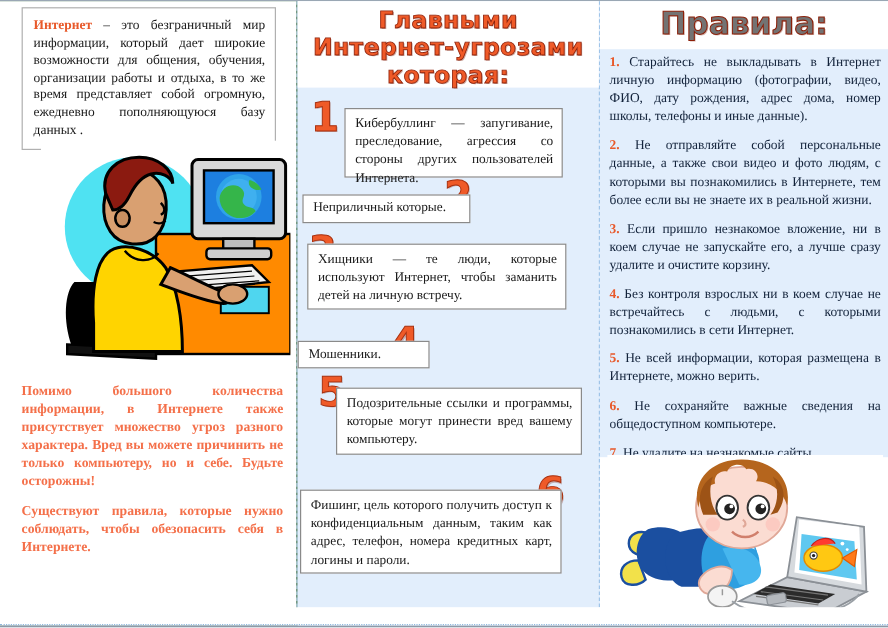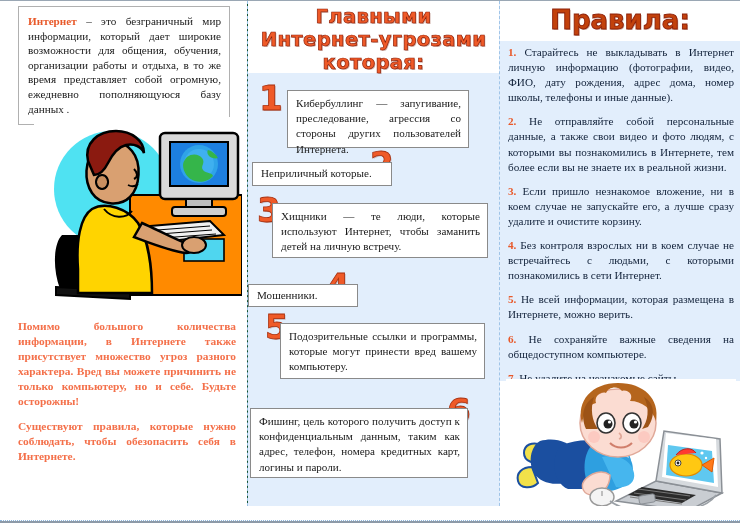--- a/index.html
+++ b/index.html
@@ -74,21 +74,21 @@
     color:#ef5a28;
     -webkit-text-stroke:0.8px #a8300f;
     text-shadow:1px 1px 0 rgba(120,30,10,.3);
   }
   
   .right-title{
     position:absolute;left:0;right:0;top:4px;
     text-align:center;
     font-family:"DejaVu Sans", sans-serif;
     font-weight:bold;font-size:26px;line-height:30px;
-    color:#c2410c;
+    color:#737373;
     -webkit-text-stroke:0.9px #8c1f08;
     text-shadow:1px 1px 0 rgba(120,30,10,.35);
   }
   .rules{
     position:absolute;left:8px;top:44px;width:226px;
     font-size:11.2px;line-height:15.1px;color:#12223a;
     text-align:justify;
   }
   .rule{margin-bottom:9px;}
   .rule .rn{color:#e8592a;font-weight:bold;}
@@ -174,21 +174,21 @@
     <div class="threat" style="left:39px;top:89px;width:182px;height:58px;">
       <span>Кибербуллинг —  запугивание, преследование, агрессия со стороны других пользователей Интернета.</span>
     </div>
 
     <span class="num" style="left:122px;top:146px;">2</span>
     <div class="threat" style="left:4px;top:161px;width:140px;height:24px;padding-top:3px;">
       <span>Неприличный которые.</span>
     </div>
 
     <span class="num" style="left:9px;top:192px;">3</span>
-    <div class="threat" style="left:24px;top:202px;width:216px;height:55px;">
+    <div class="threat" style="left:8px;top:202px;width:216px;height:55px;">
       <span>Хищники — те люди, которые используют Интернет, чтобы заманить детей на личную встречу.</span>
     </div>
 
     <span class="num" style="left:78px;top:268px;">4</span>
     <div class="threat" style="left:0px;top:283px;width:110px;height:23px;padding-top:3px;">
       <span>Мошенники.</span>
     </div>
 
     <span class="num" style="left:17px;top:309px;">5</span>
     <div class="threat" style="left:32px;top:322px;width:205px;height:56px;">

